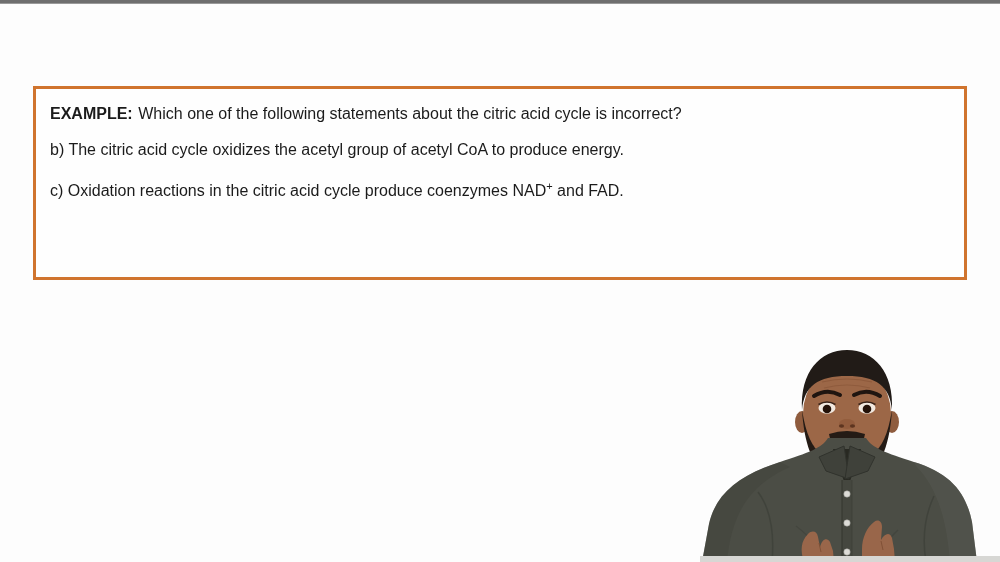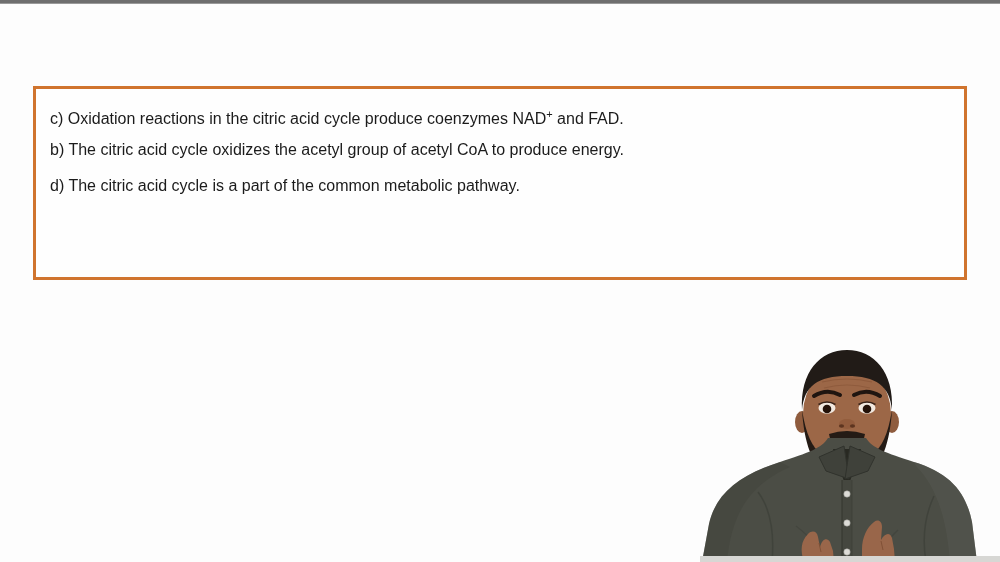--- a/index.html
+++ b/index.html
@@ -46,27 +46,27 @@
   }
   .presenter svg { display: block; }
 </style>
 </head>
 <body>
 
 <div class="top-bar"></div>
 
 <div class="question-box">
   <div class="qline">
-    <span>c) Oxidation reactions in the citric acid cycle produce coenzymes NAD</span><sup>+</sup><span> and FAD.</span>
+    <span class="qlabel">EXAMPLE:</span><span>Which one of the following statements about the citric acid cycle is incorrect?</span>
   </div>
   <div class="qline">
     <span>b) The citric acid cycle oxidizes the acetyl group of acetyl CoA to produce energy.</span>
   </div>
   <div class="qline">
-    <span>d) The citric acid cycle is a part of the common metabolic pathway.</span>
+    <span>c) Oxidation reactions in the citric acid cycle produce coenzymes NAD</span><sup>+</sup><span> and FAD.</span>
   </div>
 </div>
 
 <div class="presenter">
   <svg width="300" height="232" viewBox="0 0 300 232" xmlns="http://www.w3.org/2000/svg">
 
     <g>
       <path d="M 127 95 L 127 150 Q 147 162 167 150 L 167 95 Z" fill="#7c4a30"></path>
     </g>
 

